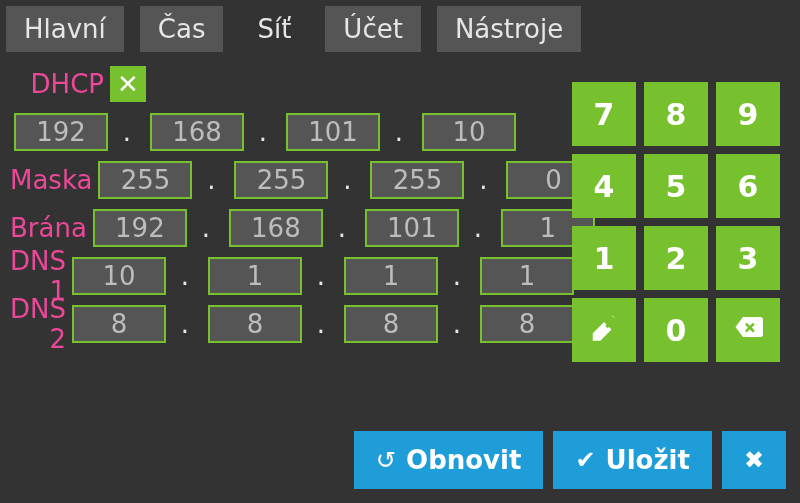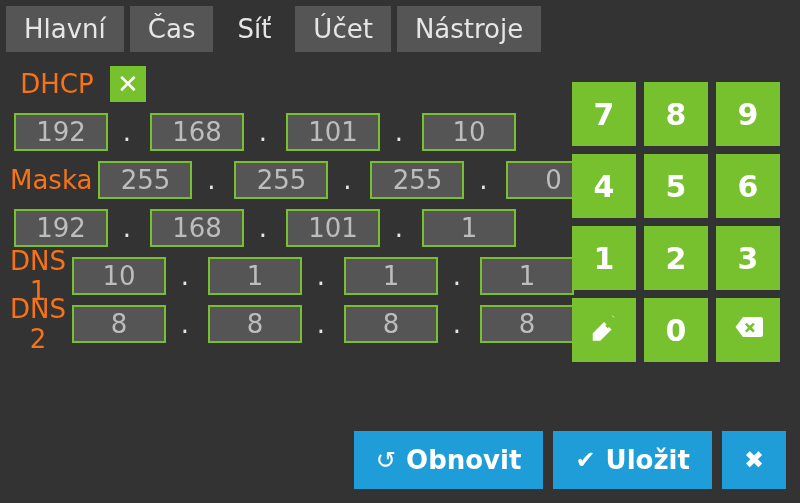--- a/index.html
+++ b/index.html
@@ -7,21 +7,21 @@
   body {
     background: #333333;
     font-family: "DejaVu Sans", "Segoe UI", Arial, sans-serif;
     color: #e6e6e6;
     position: relative;
   }
 
   
   .tabs {
     display: flex;
-    gap: 6px;
+    gap: 16px;
     padding: 6px 6px 0 6px;
   }
   .tab {
     background: #555555;
     color: #e6e6e6;
     padding: 8px 18px;
     font-size: 26px;
     cursor: pointer;
   }
   .tab.active {
@@ -36,22 +36,22 @@
     width: 560px;
   }
   .row {
     display: flex;
     align-items: center;
     height: 48px;
   }
   .row-label {
     width: 96px;
     font-size: 26px;
-    color: #f97316;
-    text-align: center;
+    color: #ec4899;
+    text-align: right;
     padding-left: 2px;
   }
 
   .dhcp-check {
     width: 36px;
     height: 36px;
     background: #76c12d;
     display: flex;
     align-items: center;
     justify-content: center;
@@ -175,20 +175,21 @@
       <div class="dot">.</div>
       <div class="octet">255</div>
       <div class="dot">.</div>
       <div class="octet">255</div>
       <div class="dot">.</div>
       <div class="octet">0</div>
     </div>
   </div>
 
   <div class="row">
+    <div class="row-label">Brána</div>
     <div class="octet-group">
       <div class="octet">192</div>
       <div class="dot">.</div>
       <div class="octet">168</div>
       <div class="dot">.</div>
       <div class="octet">101</div>
       <div class="dot">.</div>
       <div class="octet">1</div>
     </div>
   </div>

